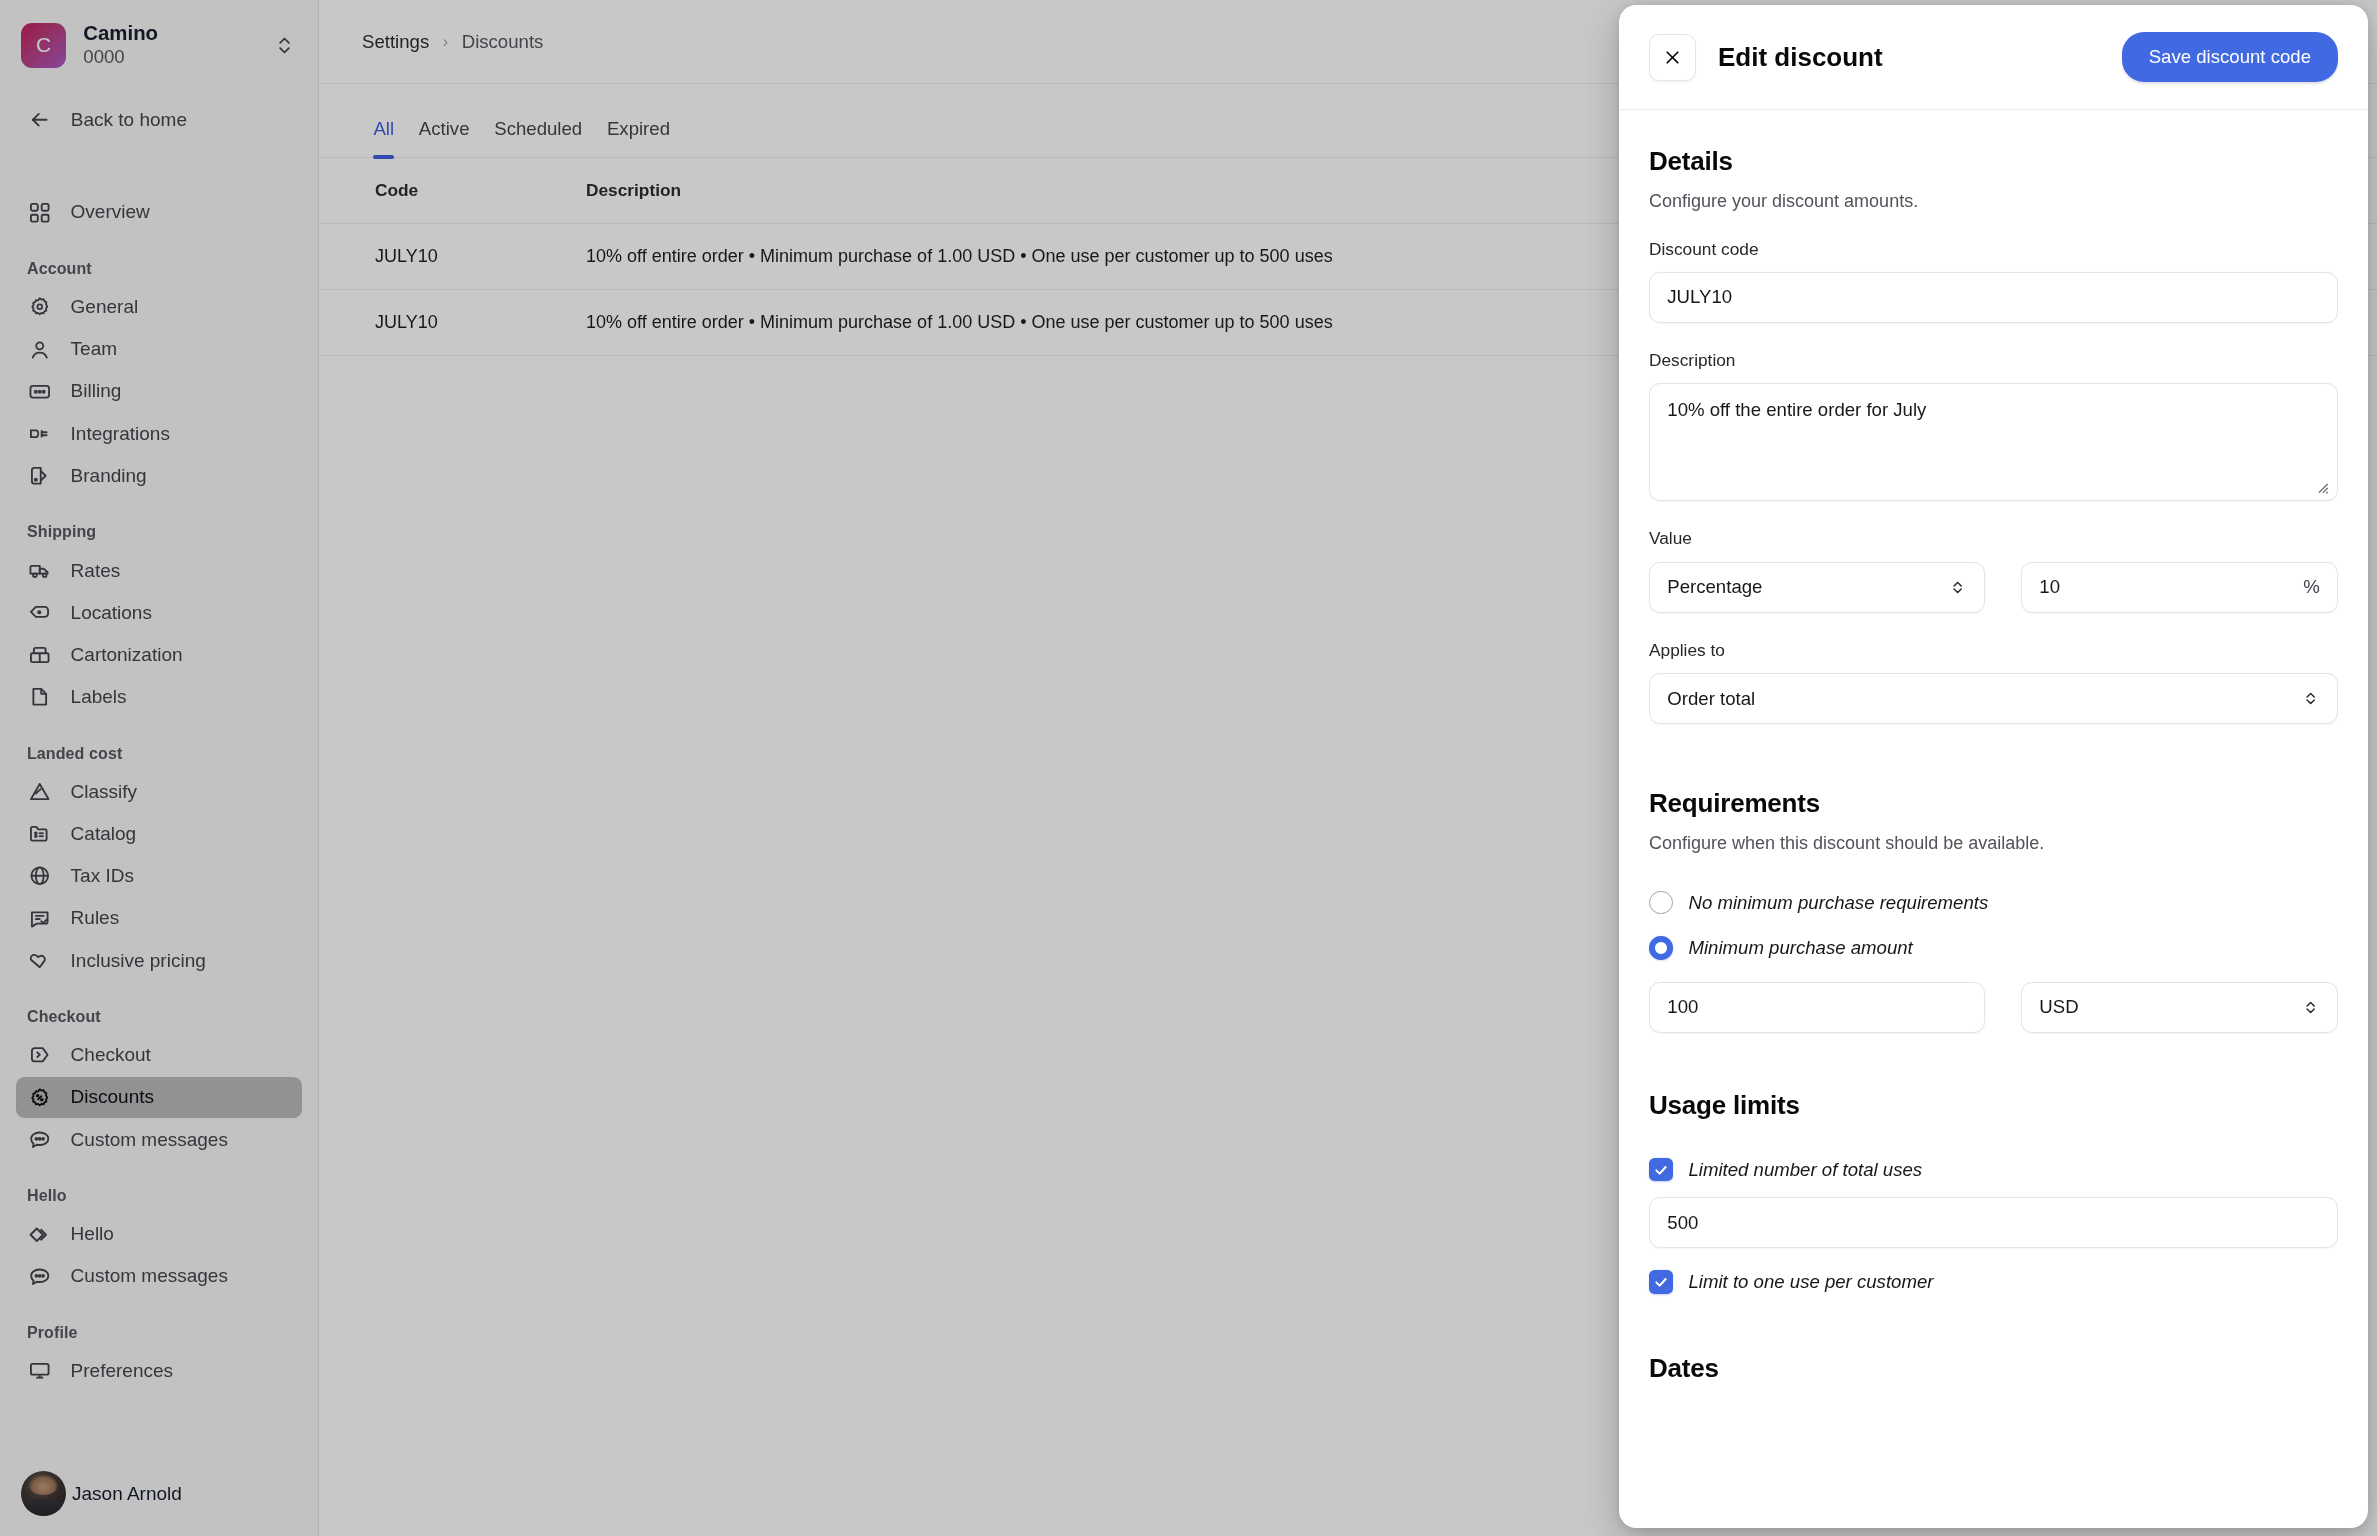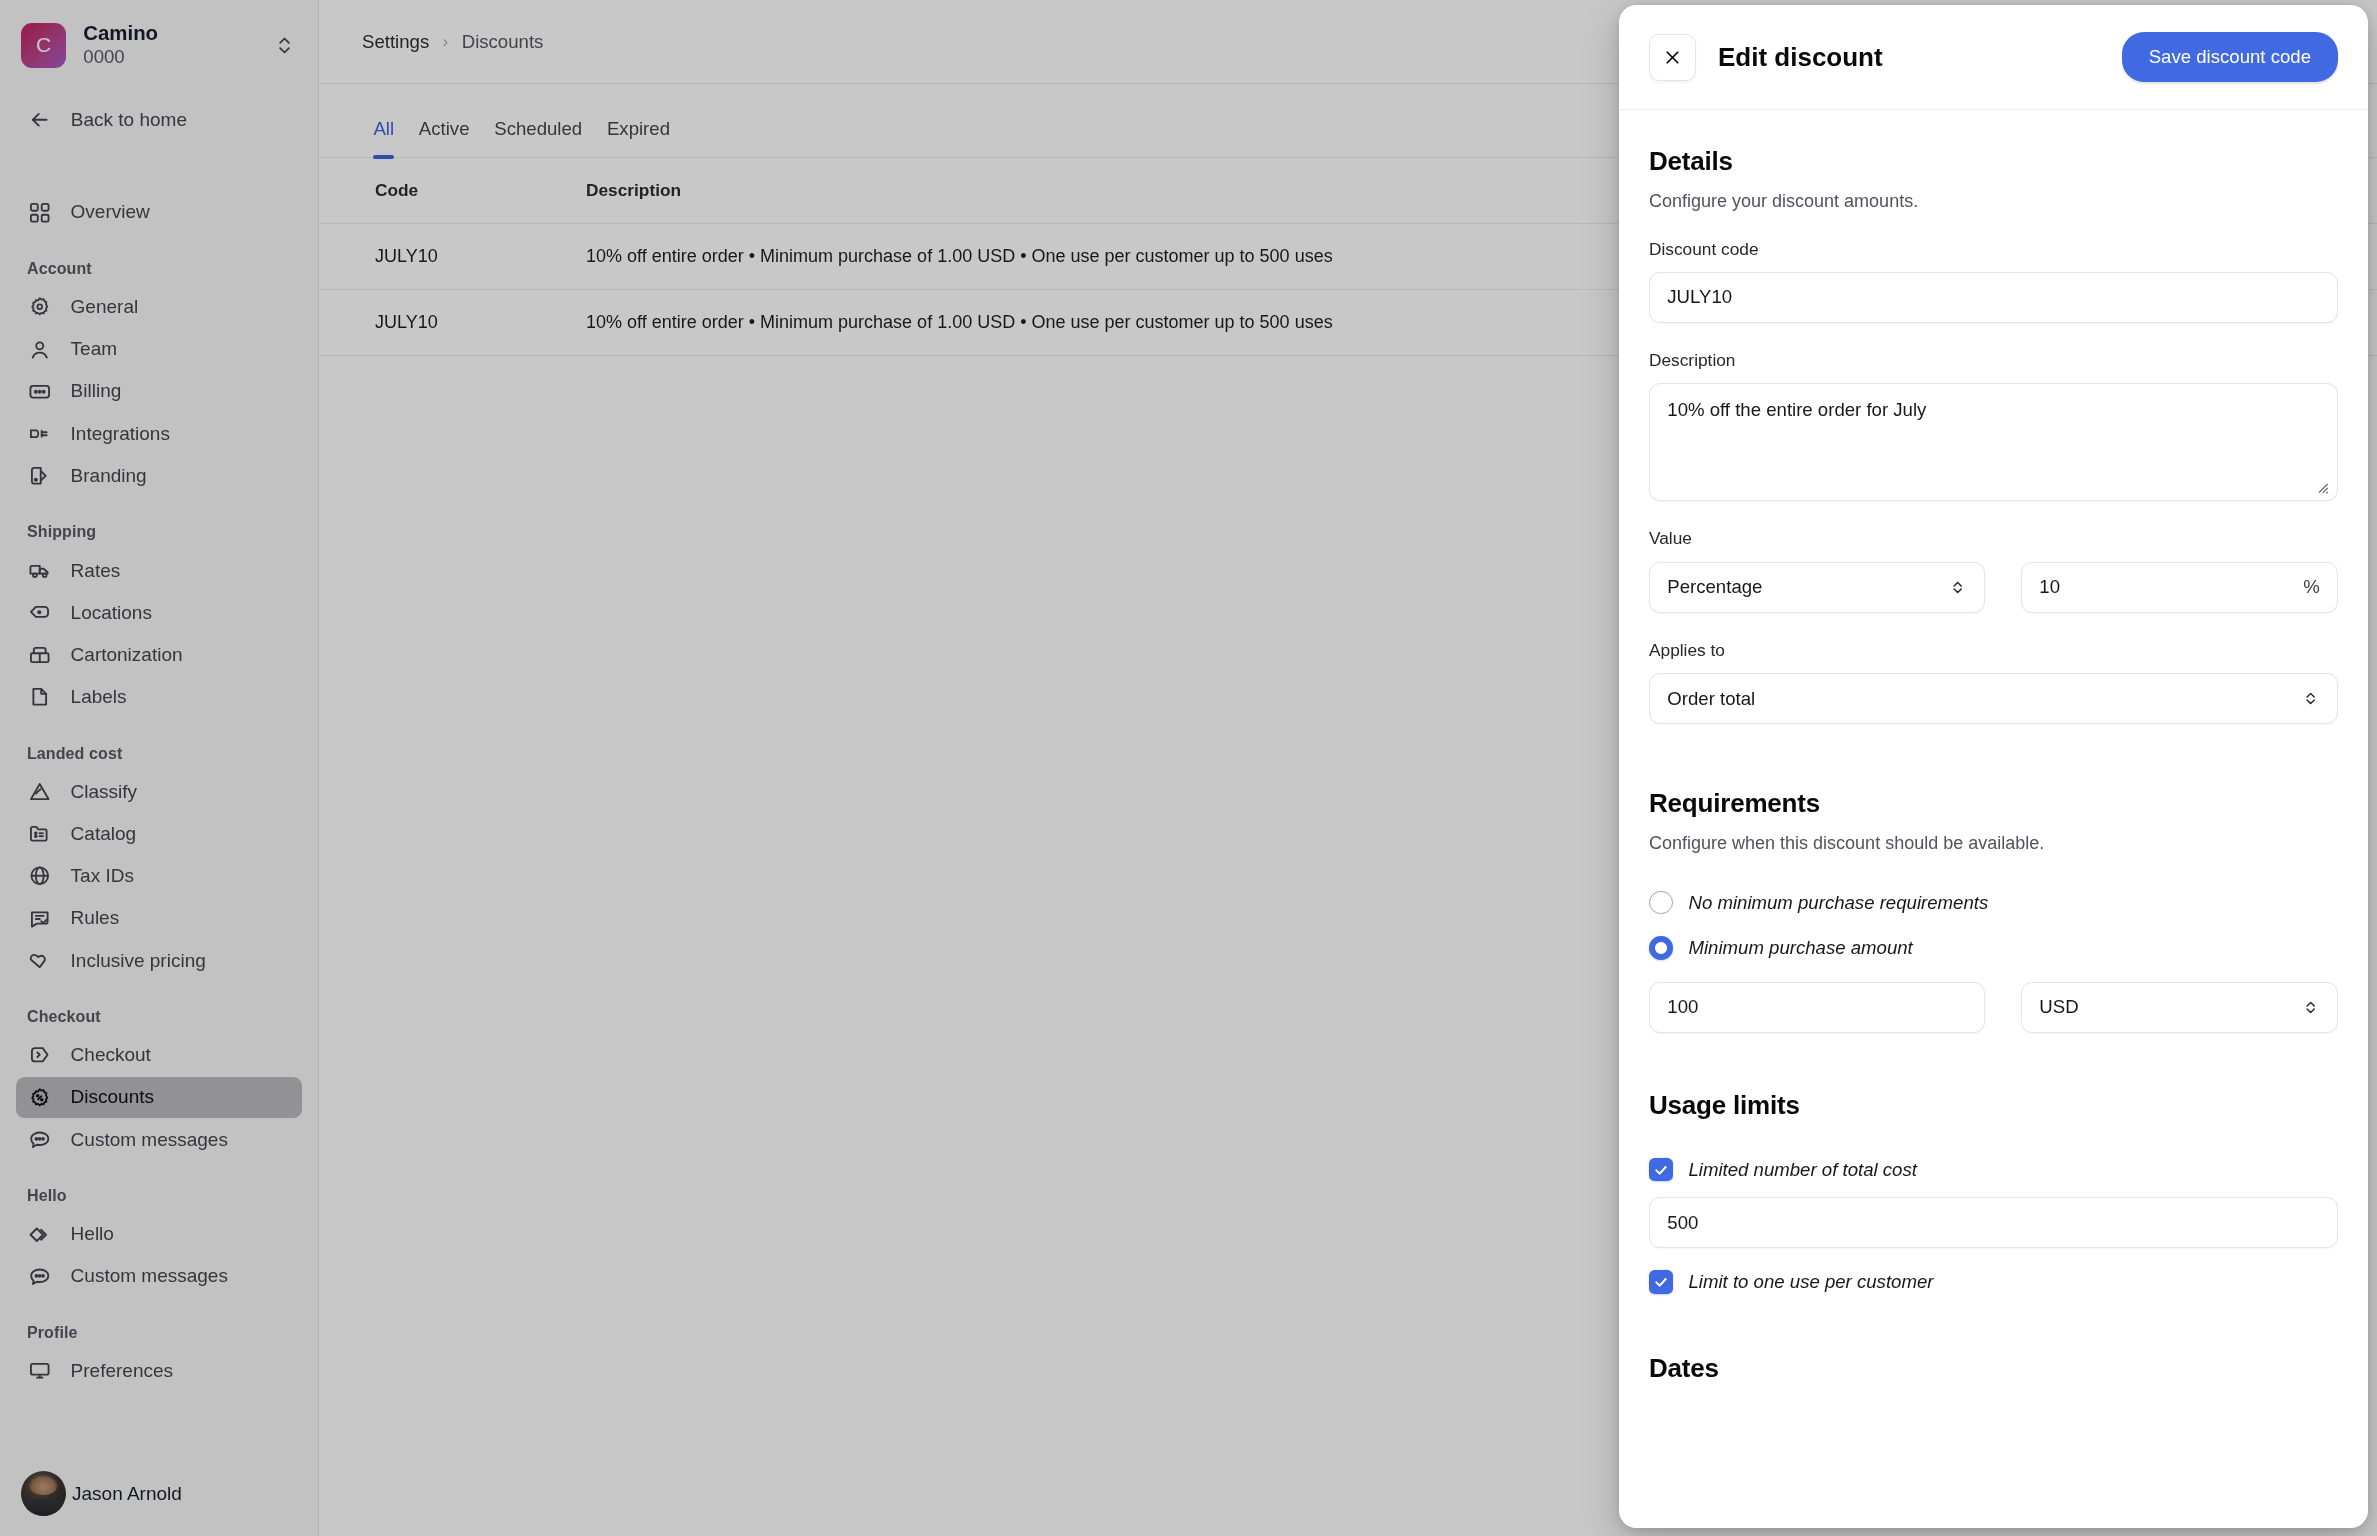--- a/index.html
+++ b/index.html
@@ -623,21 +623,21 @@
 
       <div style="margin-top:57px">
         <div class="sec-title">Usage limits</div>
 
         <div class="opt-row mt60">
           <span class="check">
             <svg viewBox="0 0 24 24" fill="none" stroke="#ffffff" stroke-width="3" stroke-linecap="round" stroke-linejoin="round">
                 <path d="M5 12.5l5 5 9-10"></path>
               </svg>
           </span>
-          <span class="opt-label">Limited number of total cost</span>
+          <span class="opt-label">Limited number of total uses</span>
         </div>
 
         <div class="mt26">
           <div class="input">500</div>
         </div>
 
         <div class="opt-row mt36">
           <span class="check">
             <svg viewBox="0 0 24 24" fill="none" stroke="#ffffff" stroke-width="3" stroke-linecap="round" stroke-linejoin="round">
                 <path d="M5 12.5l5 5 9-10"></path>

